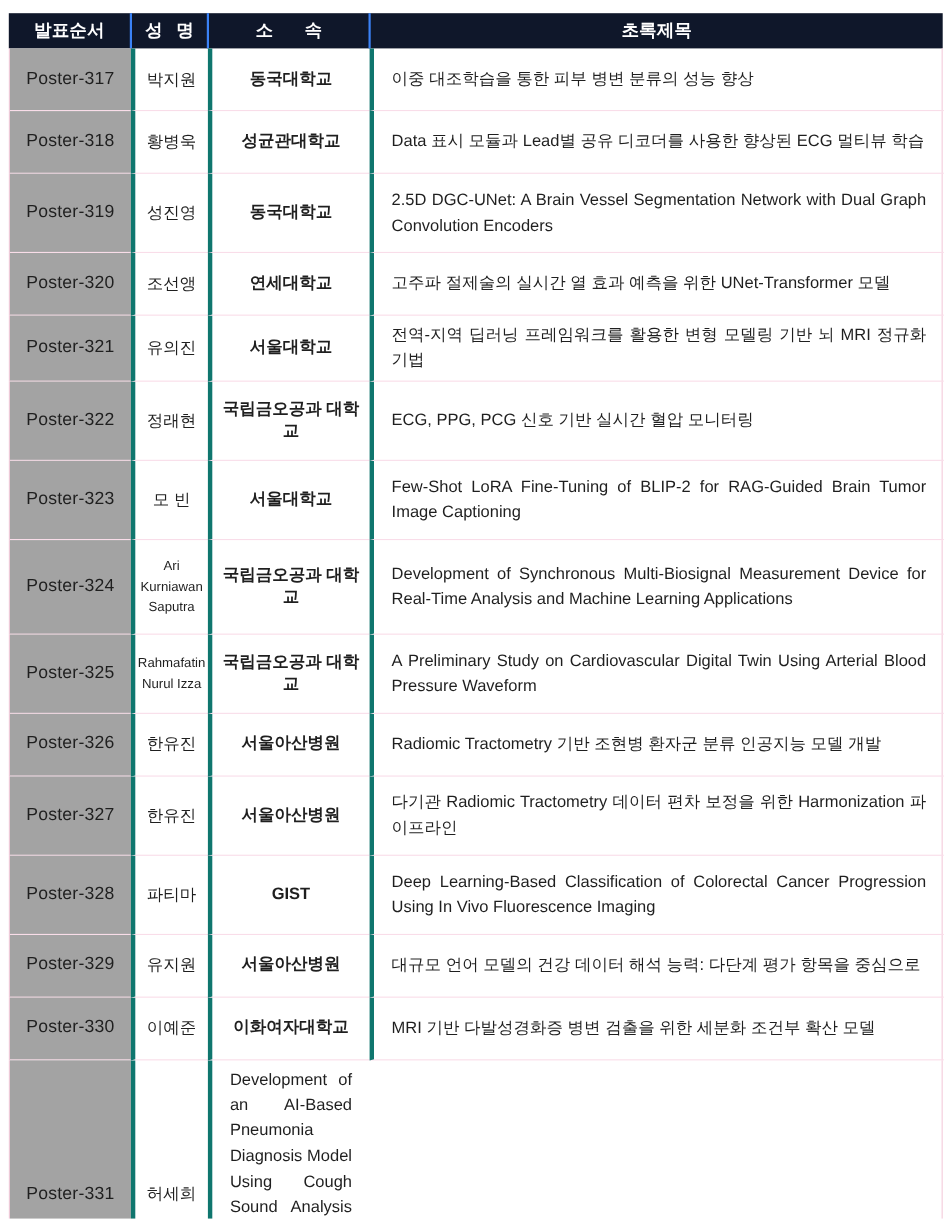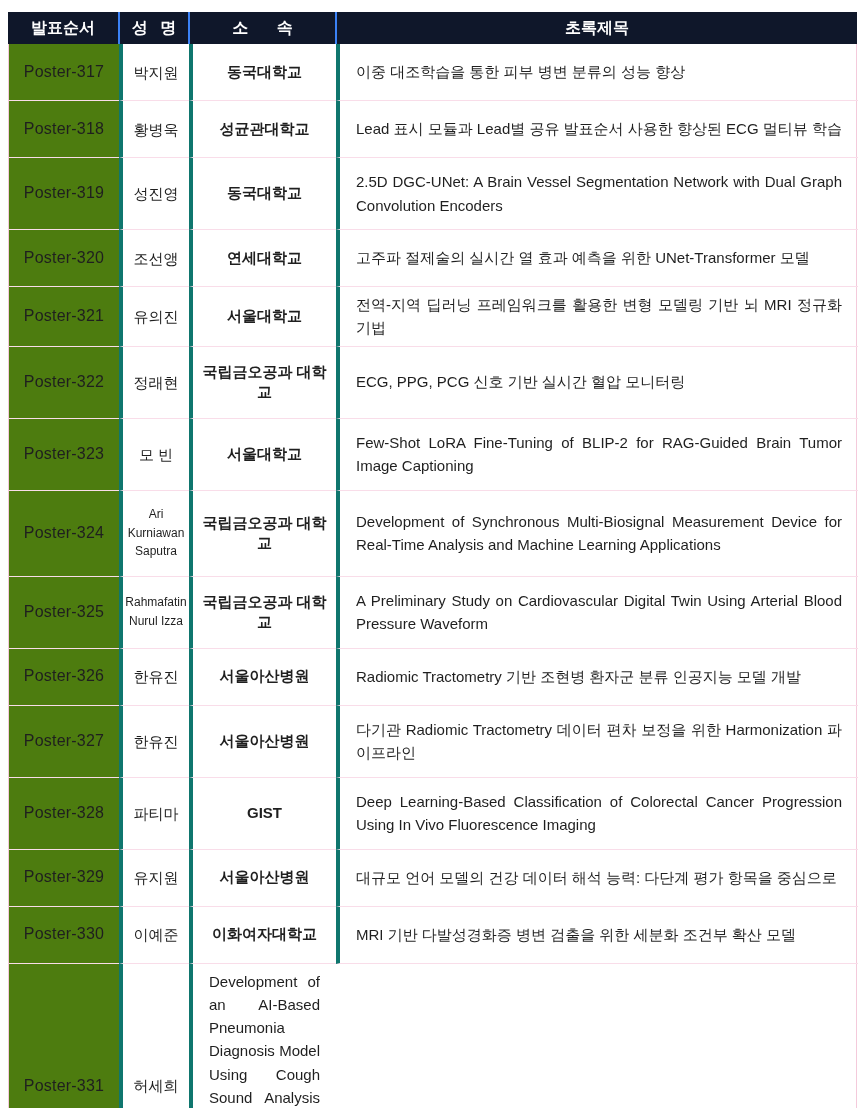--- a/index.html
+++ b/index.html
@@ -30,21 +30,21 @@
   .ws1{word-spacing:8px;}
   .ws2{word-spacing:24px;}
   .cell{
     display:flex;align-items:center;
     border-bottom:1px solid #f9dde9;
     box-sizing:border-box;
     font-size:15px;line-height:1.4;
   }
   .cell + .cell{border-left:4px solid #0f766e;}
   .c-order{
-    justify-content:center;background:#4d7c0f;
+    justify-content:center;background:#a3a3a3;
     font-size:16px;letter-spacing:0.2px;
   }
   .c-name{justify-content:center;text-align:center;padding:2px 3px;}
   .c-name.small{font-size:12px;line-height:1.55;}
   .c-affil{justify-content:center;text-align:center;padding:2px 8px;line-height:1.35;font-weight:bold;}
   .c-title{
     justify-content:flex-start;text-align:justify;
     padding:6px 16px;font-size:15px;line-height:1.55;
   }
   .h-s{min-height:57px;}
@@ -68,21 +68,21 @@
       <div class="cell c-order">Poster-317</div>
       <div class="cell c-name">박지원</div>
       <div class="cell c-affil">동국대학교</div>
       <div class="cell c-title">이중 대조학습을 통한 피부 병변 분류의 성능 향상</div>
     </div>
 
     <div class="trow h-s">
       <div class="cell c-order">Poster-318</div>
       <div class="cell c-name">황병욱</div>
       <div class="cell c-affil">성균관대학교</div>
-      <div class="cell c-title">Lead 표시 모듈과 Lead별 공유 발표순서 사용한 향상된 ECG 멀티뷰 학습</div>
+      <div class="cell c-title">Data 표시 모듈과 Lead별 공유 디코더를 사용한 향상된 ECG 멀티뷰 학습</div>
     </div>
 
     <div class="trow h-d">
       <div class="cell c-order">Poster-319</div>
       <div class="cell c-name">성진영</div>
       <div class="cell c-affil">동국대학교</div>
       <div class="cell c-title">2.5D DGC-UNet: A Brain Vessel Segmentation Network with Dual Graph Convolution Encoders</div>
     </div>
 
     <div class="trow h-s">

